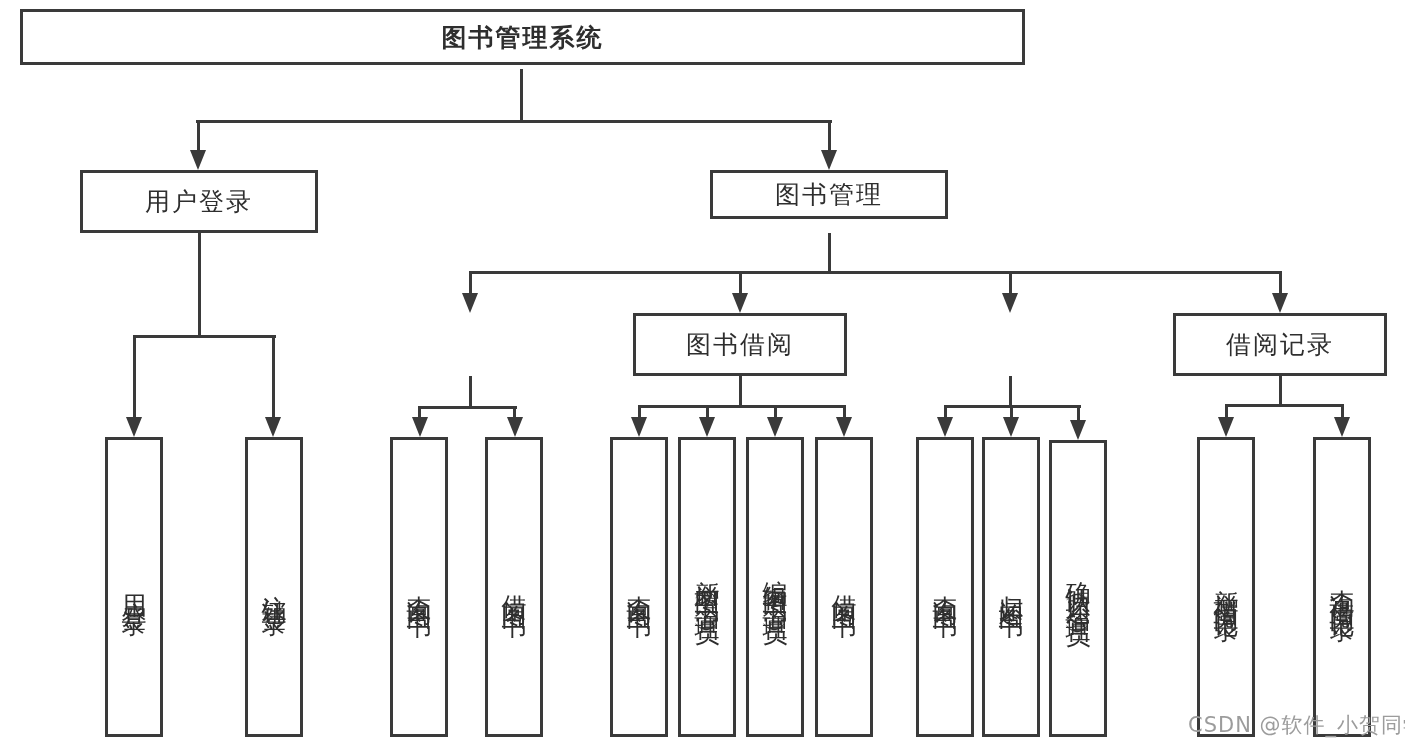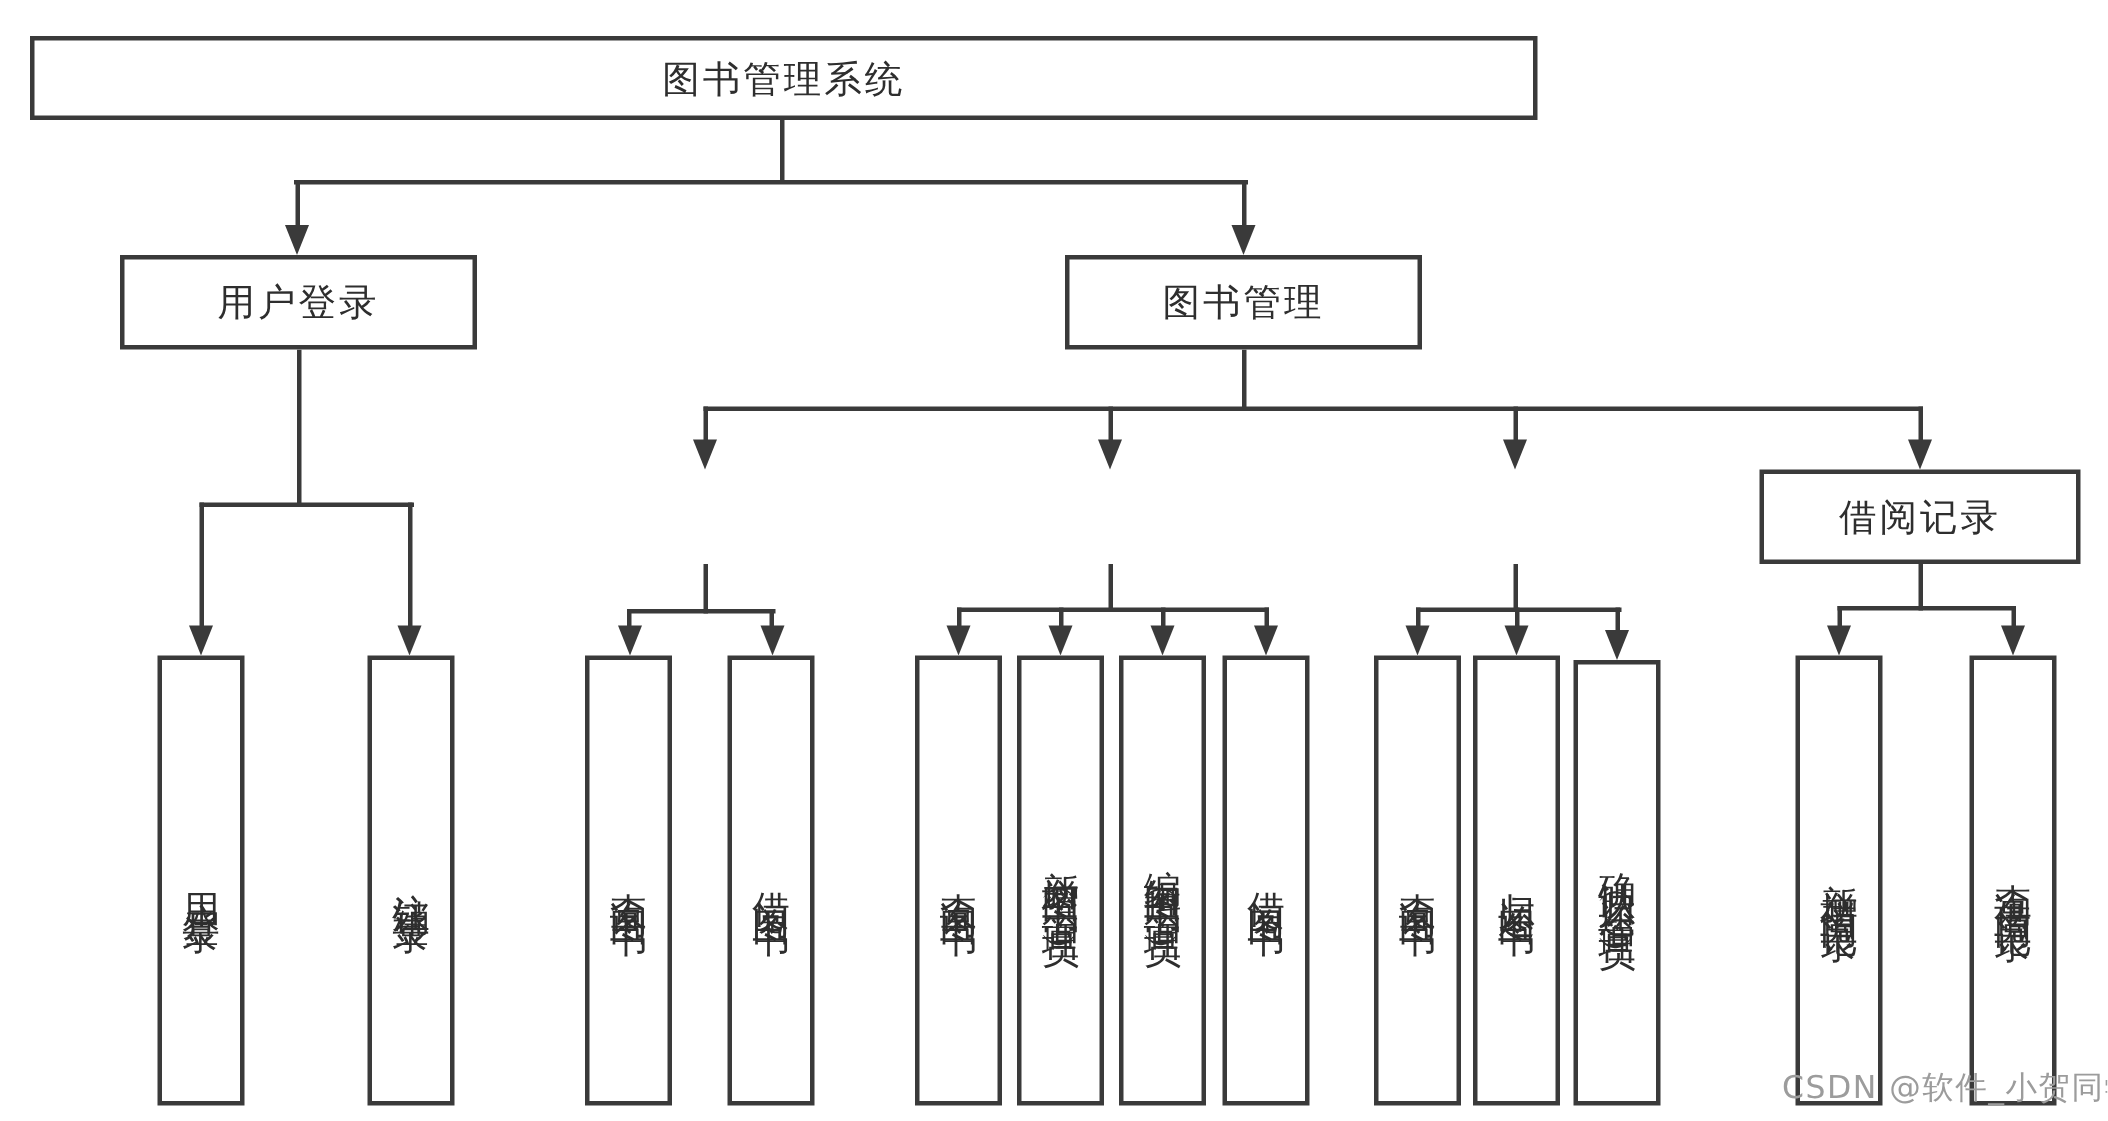--- a/index.html
+++ b/index.html
@@ -59,35 +59,35 @@
     color: #9c9c9c;
     white-space: nowrap;
     z-index: 10;
   }
 </style>
 </head>
 <body>
 
 <div class="canvas">
 
-  <div class="box" style="left:20px; top:24px; width:1005px; height:56px;">
+  <div class="box" style="left:20px; top:9px; width:1005px; height:56px;font-weight:bold;">
     <span class="hlabel">图书管理系统</span>
   </div>
 
   <div class="vline" style="left:520px; top:69px; height:52px;"></div>
   <div class="hline" style="left:196px; top:120px; width:636px;"></div>
   <div class="vline" style="left:197px; top:120px; height:32px;"></div>
   <div class="ahead" style="left:190px; top:150px;"></div>
   <div class="vline" style="left:828px; top:120px; height:32px;"></div>
   <div class="ahead" style="left:821px; top:150px;"></div>
 
   <div class="box" style="left:80px; top:170px; width:238px; height:63px;">
     <span class="hlabel">用户登录</span>
   </div>
-  <div class="box" style="left:710px; top:170px; width:238px; height:63px;text-align:right;">
+  <div class="box" style="left:710px; top:170px; width:238px; height:49px;text-align:right;">
     <span class="hlabel">图书管理</span>
   </div>
 
   <div class="vline" style="left:198px; top:233px; height:105px;"></div>
   <div class="hline" style="left:133px; top:335px; width:143px;"></div>
   <div class="vline" style="left:133px; top:335px; height:84px;"></div>
   <div class="ahead" style="left:126px; top:417px;"></div>
   <div class="vline" style="left:272px; top:335px; height:84px;"></div>
   <div class="ahead" style="left:265px; top:417px;"></div>
 
@@ -95,20 +95,23 @@
   <div class="hline" style="left:469px; top:271px; width:813px;"></div>
   <div class="vline" style="left:469px; top:271px; height:24px;"></div>
   <div class="ahead" style="left:462px; top:293px;"></div>
   <div class="vline" style="left:739px; top:271px; height:24px;"></div>
   <div class="ahead" style="left:732px; top:293px;"></div>
   <div class="vline" style="left:1009px; top:271px; height:24px;"></div>
   <div class="ahead" style="left:1002px; top:293px;"></div>
   <div class="vline" style="left:1279px; top:271px; height:24px;"></div>
   <div class="ahead" style="left:1272px; top:293px;"></div>
 
+  <div class="box" style="left:633px; top:313px; width:214px; height:63px;">
+    <span class="hlabel">图书借阅</span>
+  </div>
   <div class="box" style="left:1173px; top:313px; width:214px; height:63px;">
     <span class="hlabel">借阅记录</span>
   </div>
 
   <div class="vline" style="left:469px; top:376px; height:33px;"></div>
   <div class="hline" style="left:418px; top:406px; width:99px;"></div>
   <div class="vline" style="left:418px; top:406px; height:13px;"></div>
   <div class="ahead" style="left:412px; top:417px;"></div>
   <div class="vline" style="left:513px; top:406px; height:13px;"></div>
   <div class="ahead" style="left:507px; top:417px;"></div>

